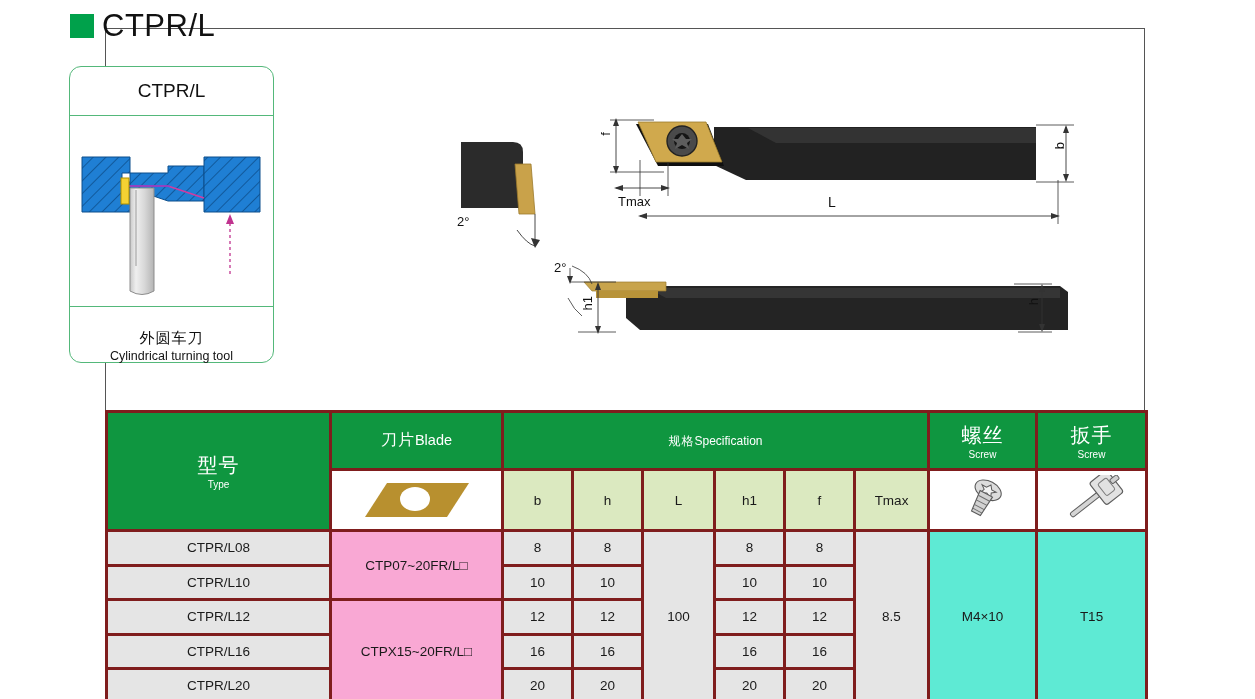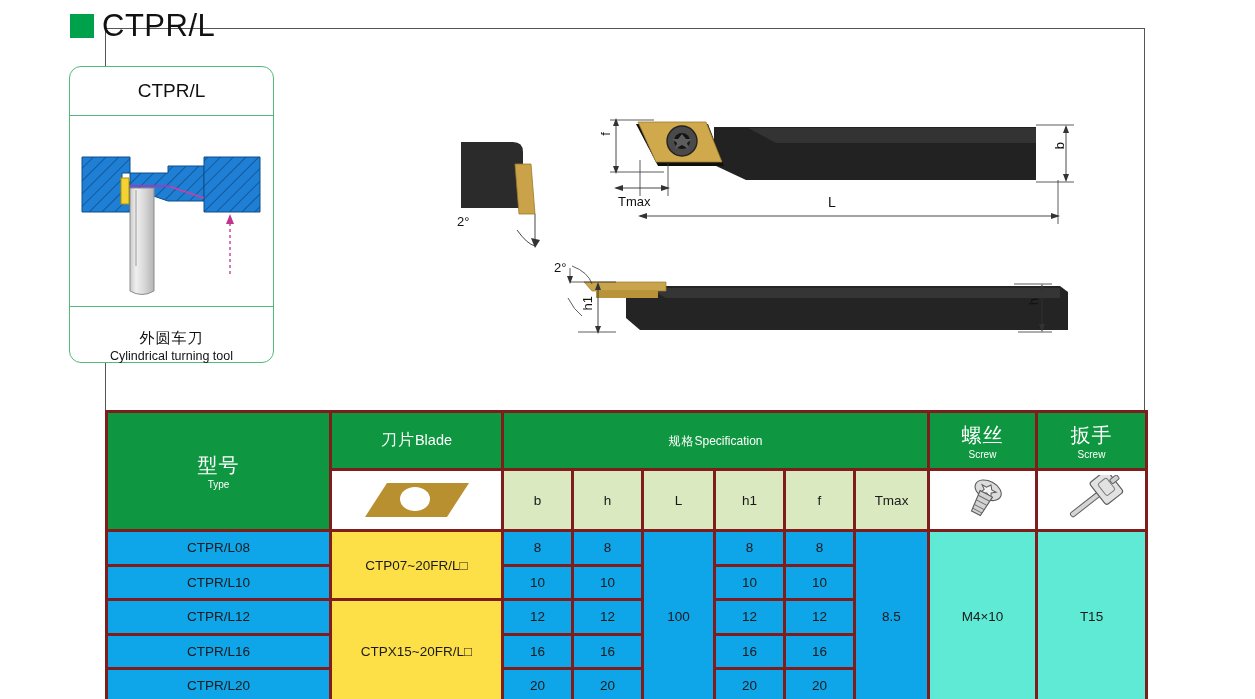--- a/index.html
+++ b/index.html
@@ -40,24 +40,24 @@
   }
   table.spec td,table.spec th{
     border:3px solid #7f1d1d;text-align:center;vertical-align:middle;
     font-weight:normal;padding:0;
   }
   .hdr{background:#0f9640;color:#fff;}
   .hdr .cn{font-size:20px;letter-spacing:1px;display:block;}
   .hdr .en{font-size:10px;display:block;}
   .hdr-sub{background:#dbe9c0;color:#1a1a1a;font-size:13.5px;height:58px;}
   .icon-cell{background:#fff;height:58px;}
-  .data{background:#0ea5e9;font-size:13.5px;height:31.5px;color:#1a1a1a;}
+  .data{background:#e5e5e5;font-size:13.5px;height:31.5px;color:#1a1a1a;}
   .data.white{background:#5eead4;}
   .type-cell{font-size:13.5px;}
-  .blade-cell{background:#fde047;font-size:13.5px;}
+  .blade-cell{background:#f9a8d4;font-size:13.5px;}
 </style>
 </head>
 <body>
 
 <div class="frame"></div>
 
 <div class="title-row">
   <span class="title-sq"></span>
   <span class="title-txt">CTPR/L</span>
 </div>

